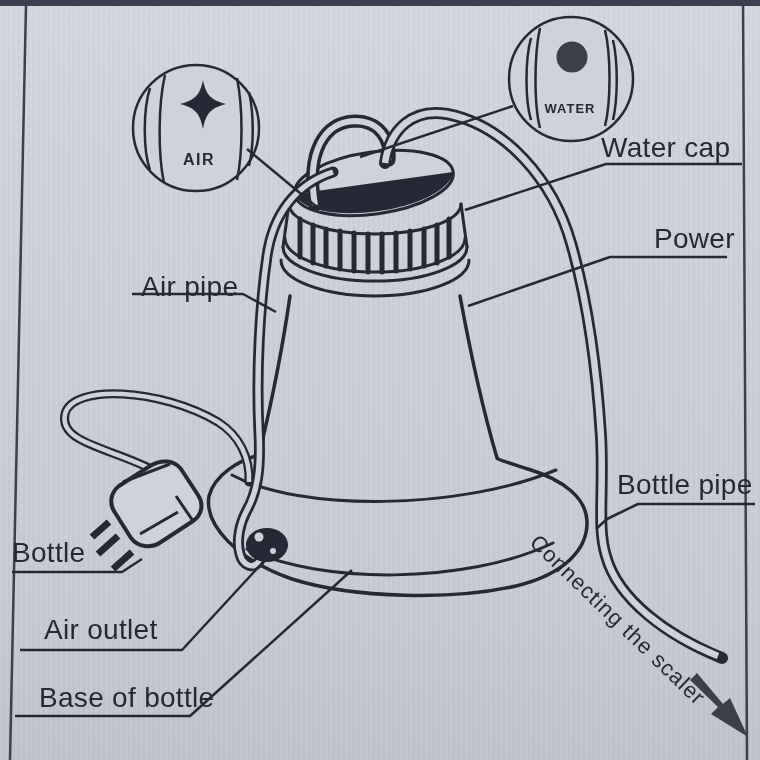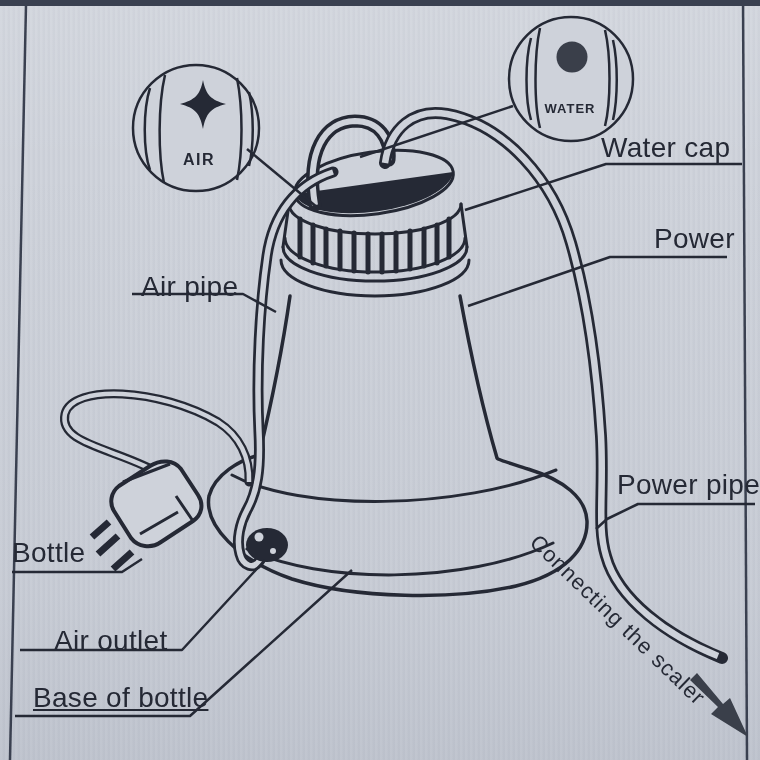--- a/index.html
+++ b/index.html
@@ -137,19 +137,19 @@
       <path d="M20,650 L182,650 L265,560"></path>
       <path d="M15,716 L190,716 L352,570"></path>
     </g>
 
     <path fill="#3a3f4a" stroke="none" d="M690,680 L718,707 L711,714 L748,737 L730,698 L723,704 L697,673 Z"></path>
   </svg>
 
   <div class="label" style="left:601px;top:134px;">Water cap</div>
   <div class="label" style="left:654px;top:225px;">Power</div>
   <div class="label" style="left:141px;top:273px;">Air pipe</div>
-  <div class="label" style="left:617px;top:471px;">Power pipe</div>
+  <div class="label" style="left:617px;top:471px;">Bottle pipe</div>
   <div class="label" style="left:12px;top:539px;">Bottle</div>
-  <div class="label" style="left:54px;top:616px;margin-top:11px;">Air outlet</div>
-  <div class="label" style="left:33px;top:684px;text-decoration:underline;">Base of bottle</div>
+  <div class="label" style="left:44px;top:616px;">Air outlet</div>
+  <div class="label" style="left:39px;top:684px;">Base of bottle</div>
   <div class="label small rotated" style="left:541px;top:531px;">Connecting the scaler</div>
 
 </div>
 
 </body></html>

